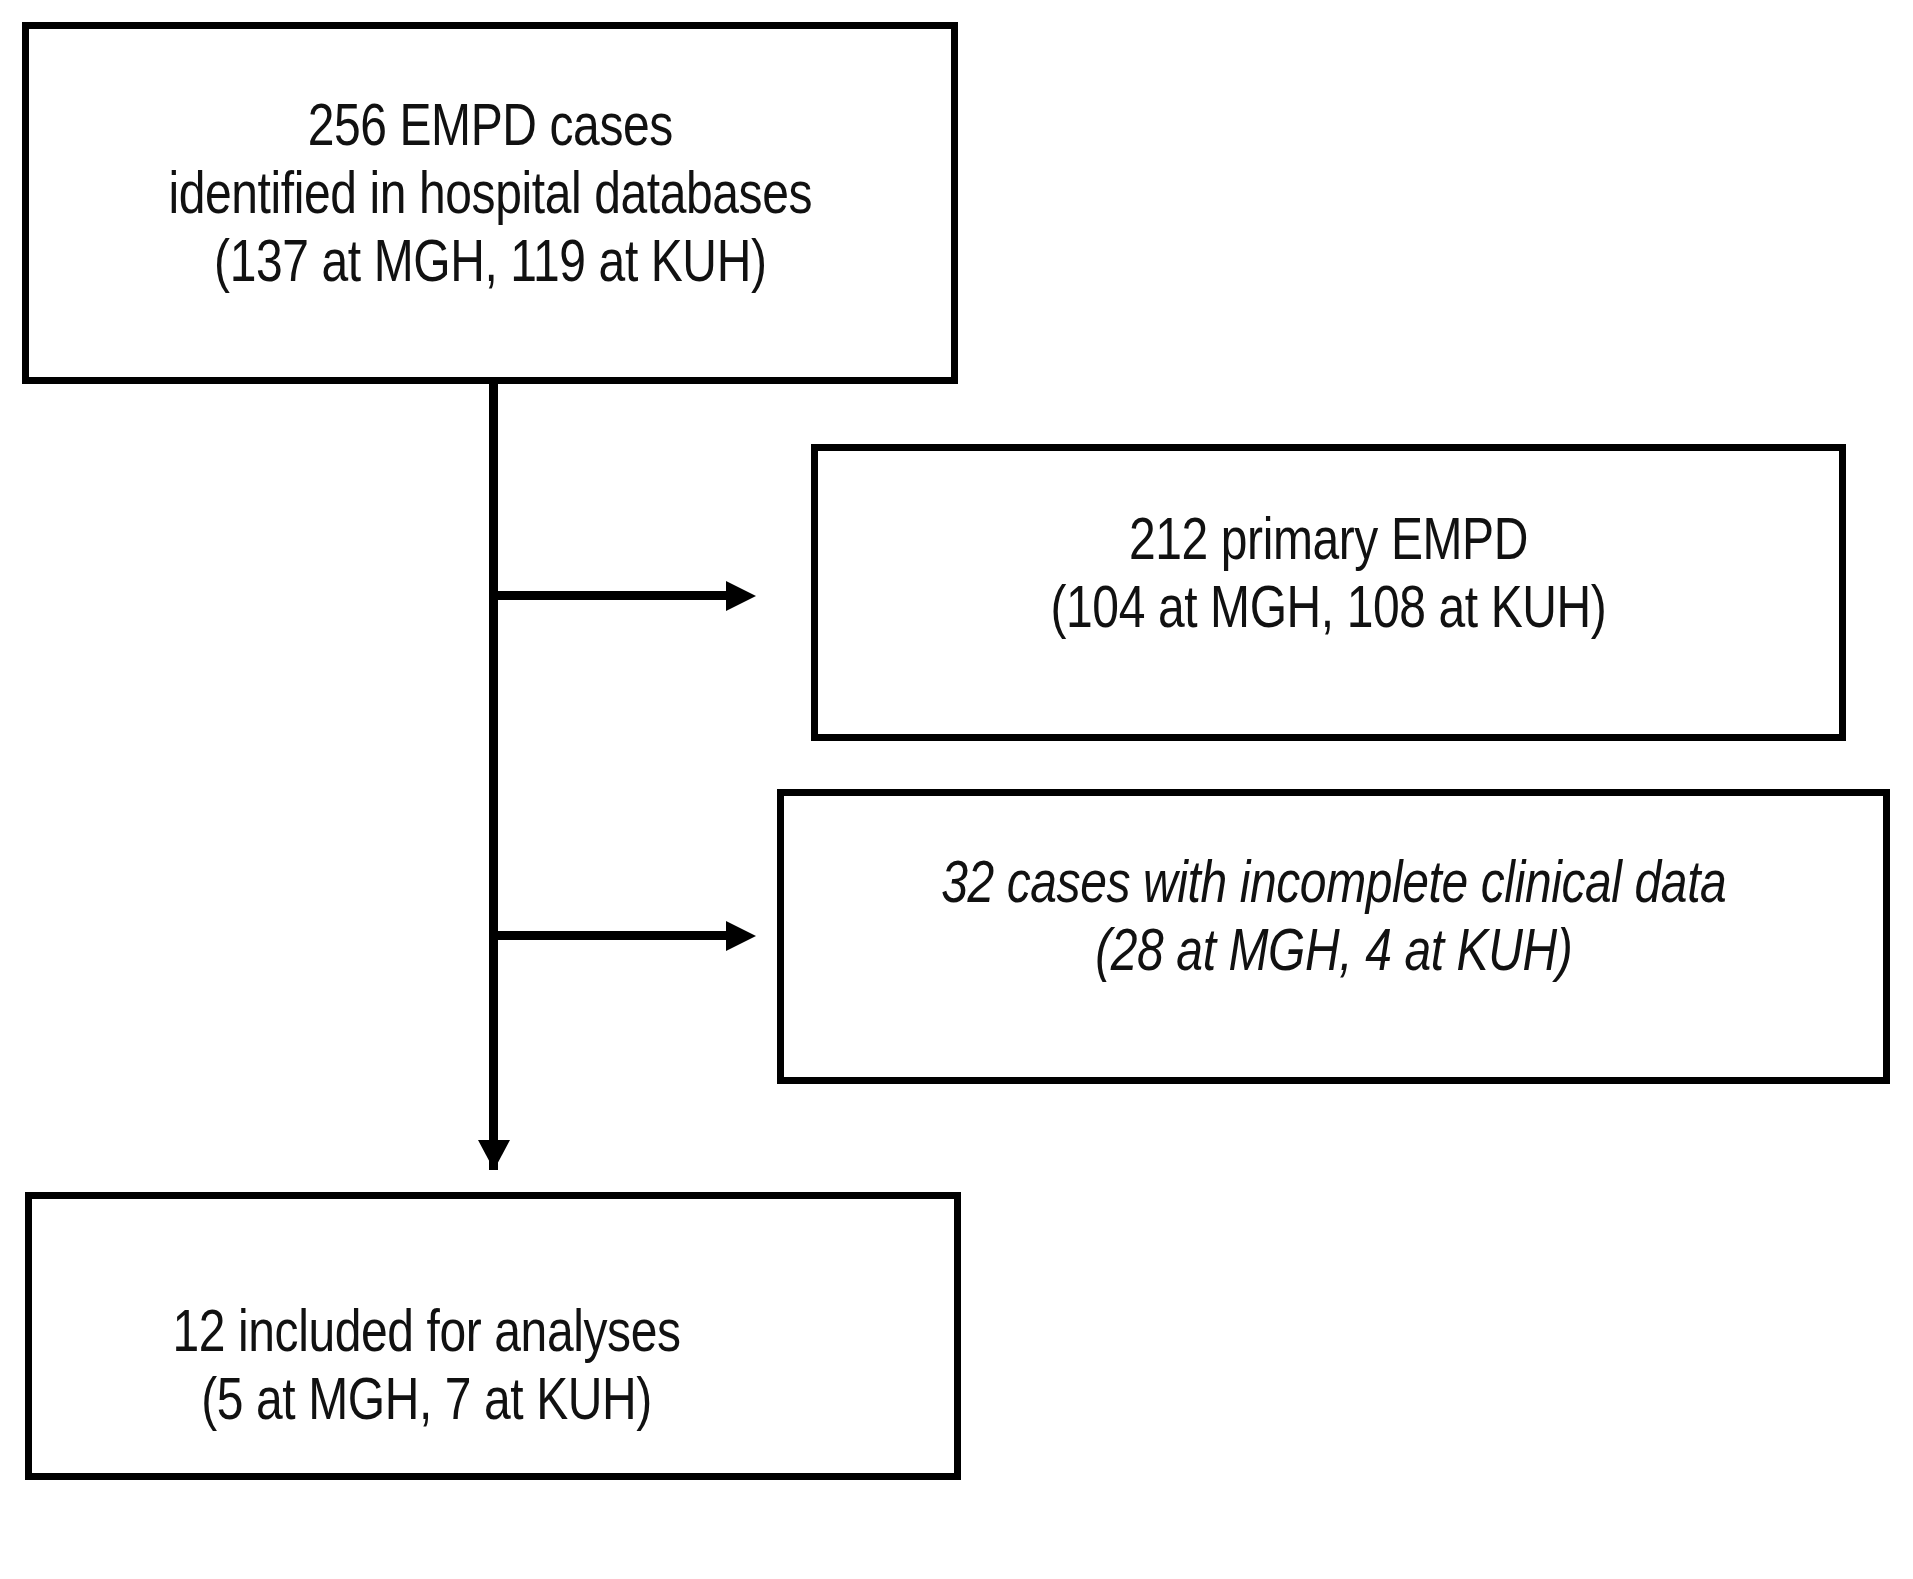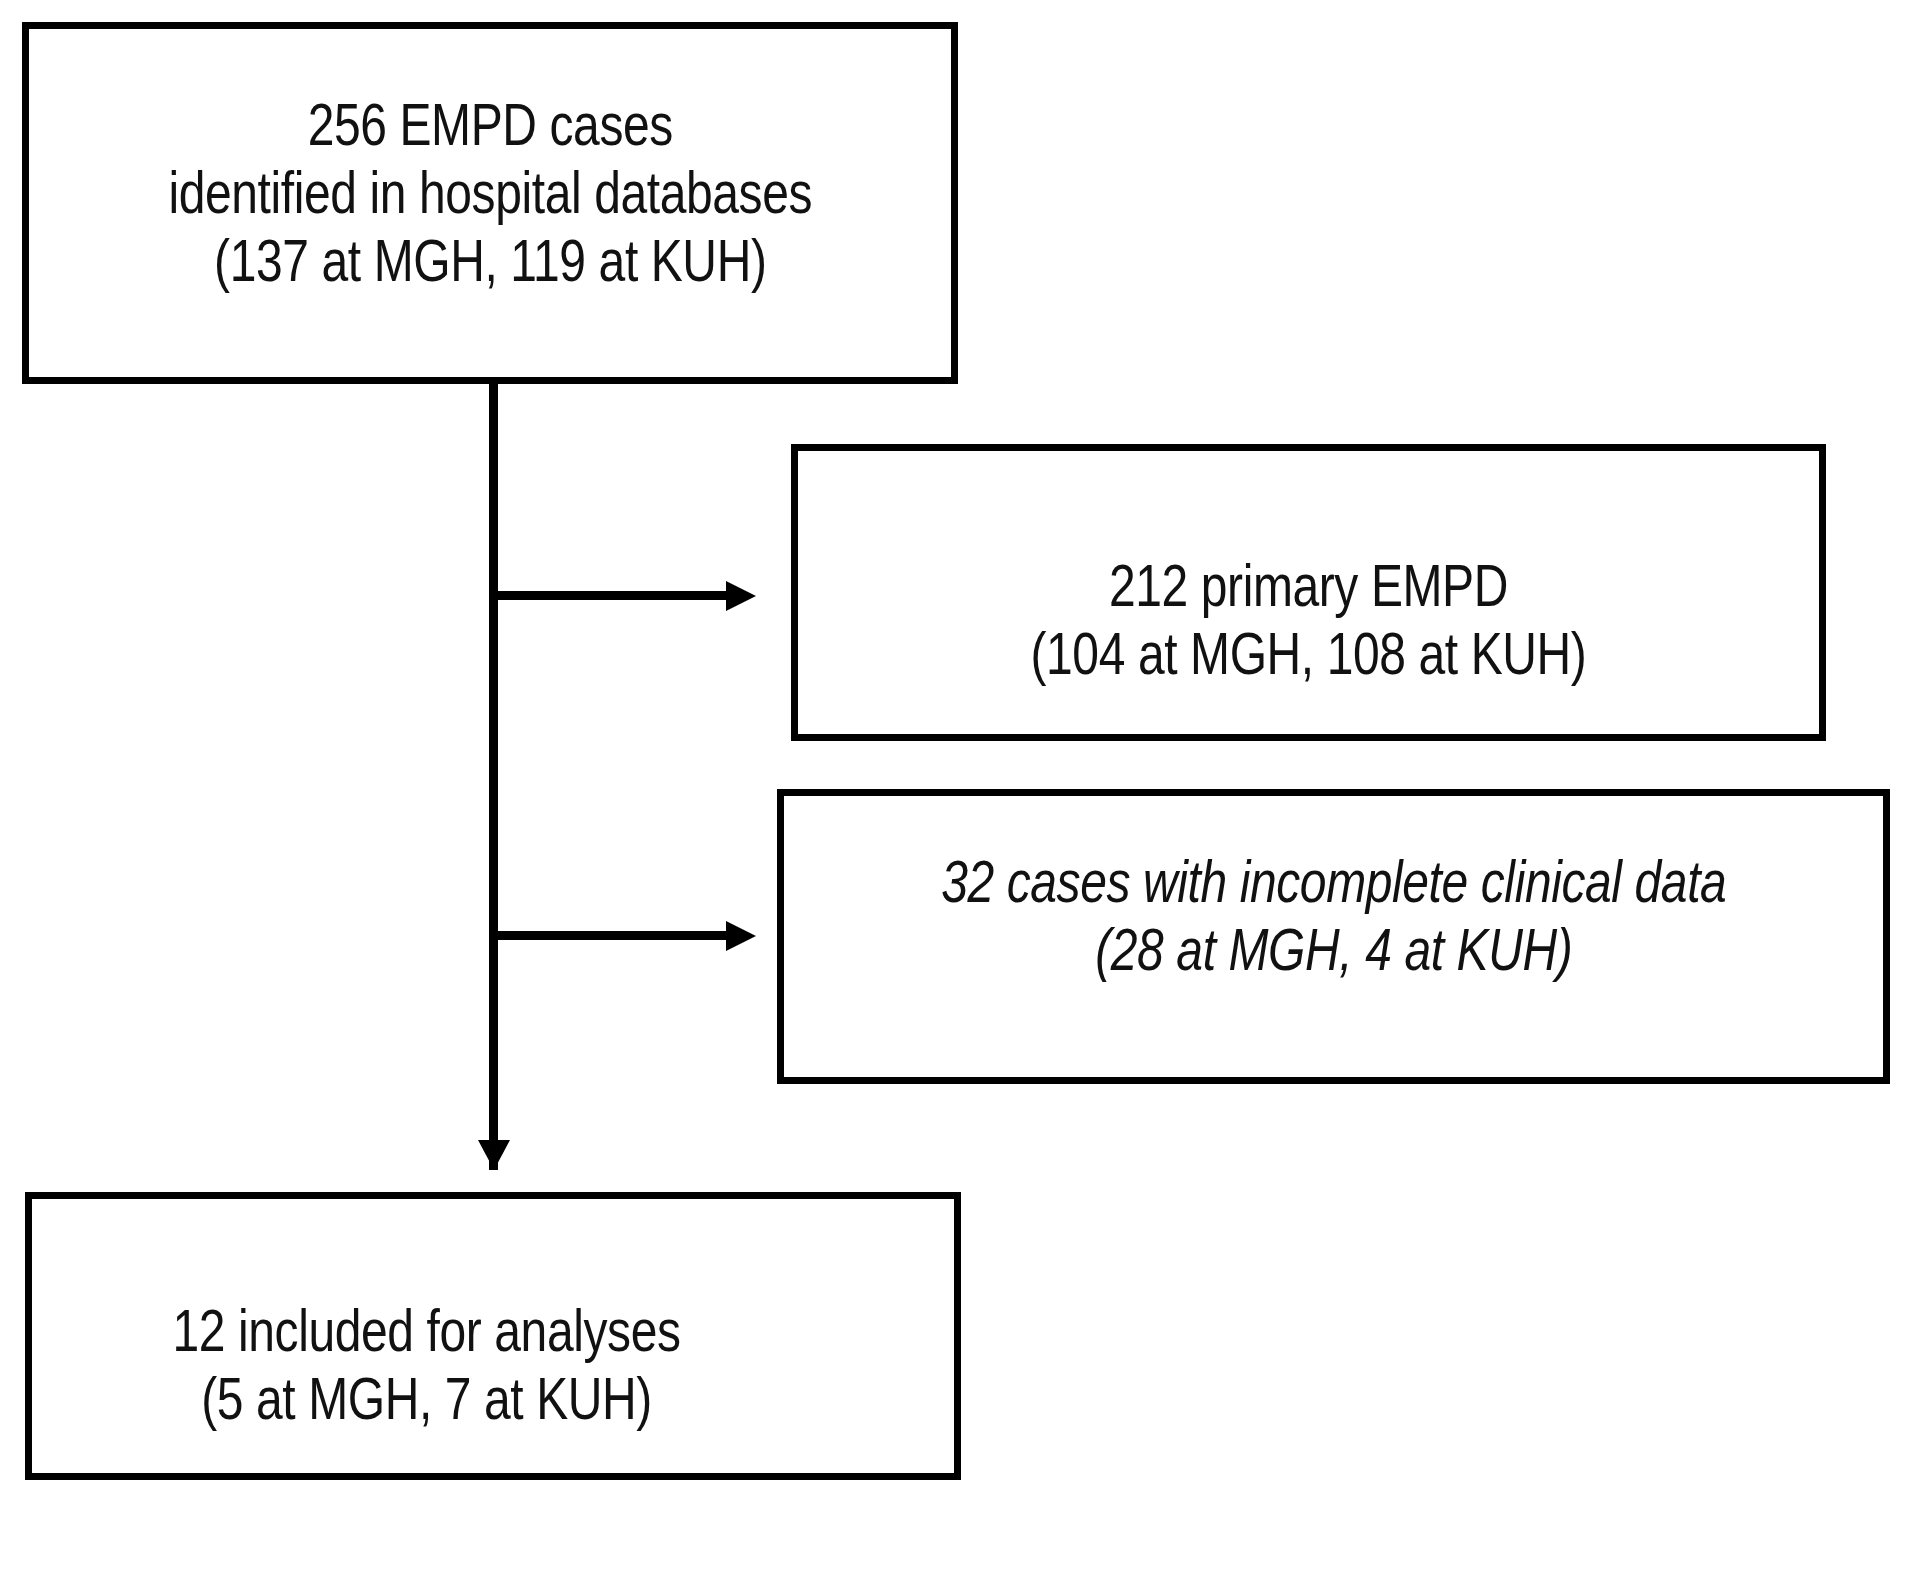--- a/index.html
+++ b/index.html
@@ -41,25 +41,24 @@
   
   #node-source {
     left: 22px;
     top: 22px;
     width: 936px;
     height: 362px;
   }
   #node-source .node-text { margin-top: 62px; }
 
   #node-primary {
-    left: 791px;
+    left: 811px;
     top: 444px;
     width: 1035px;
     height: 297px;
-    align-items: center;
   }
   #node-primary .node-text { margin-top: 54px; }
 
   #node-incomplete {
     left: 777px;
     top: 789px;
     width: 1113px;
     height: 295px;
     font-style: italic;
   }

